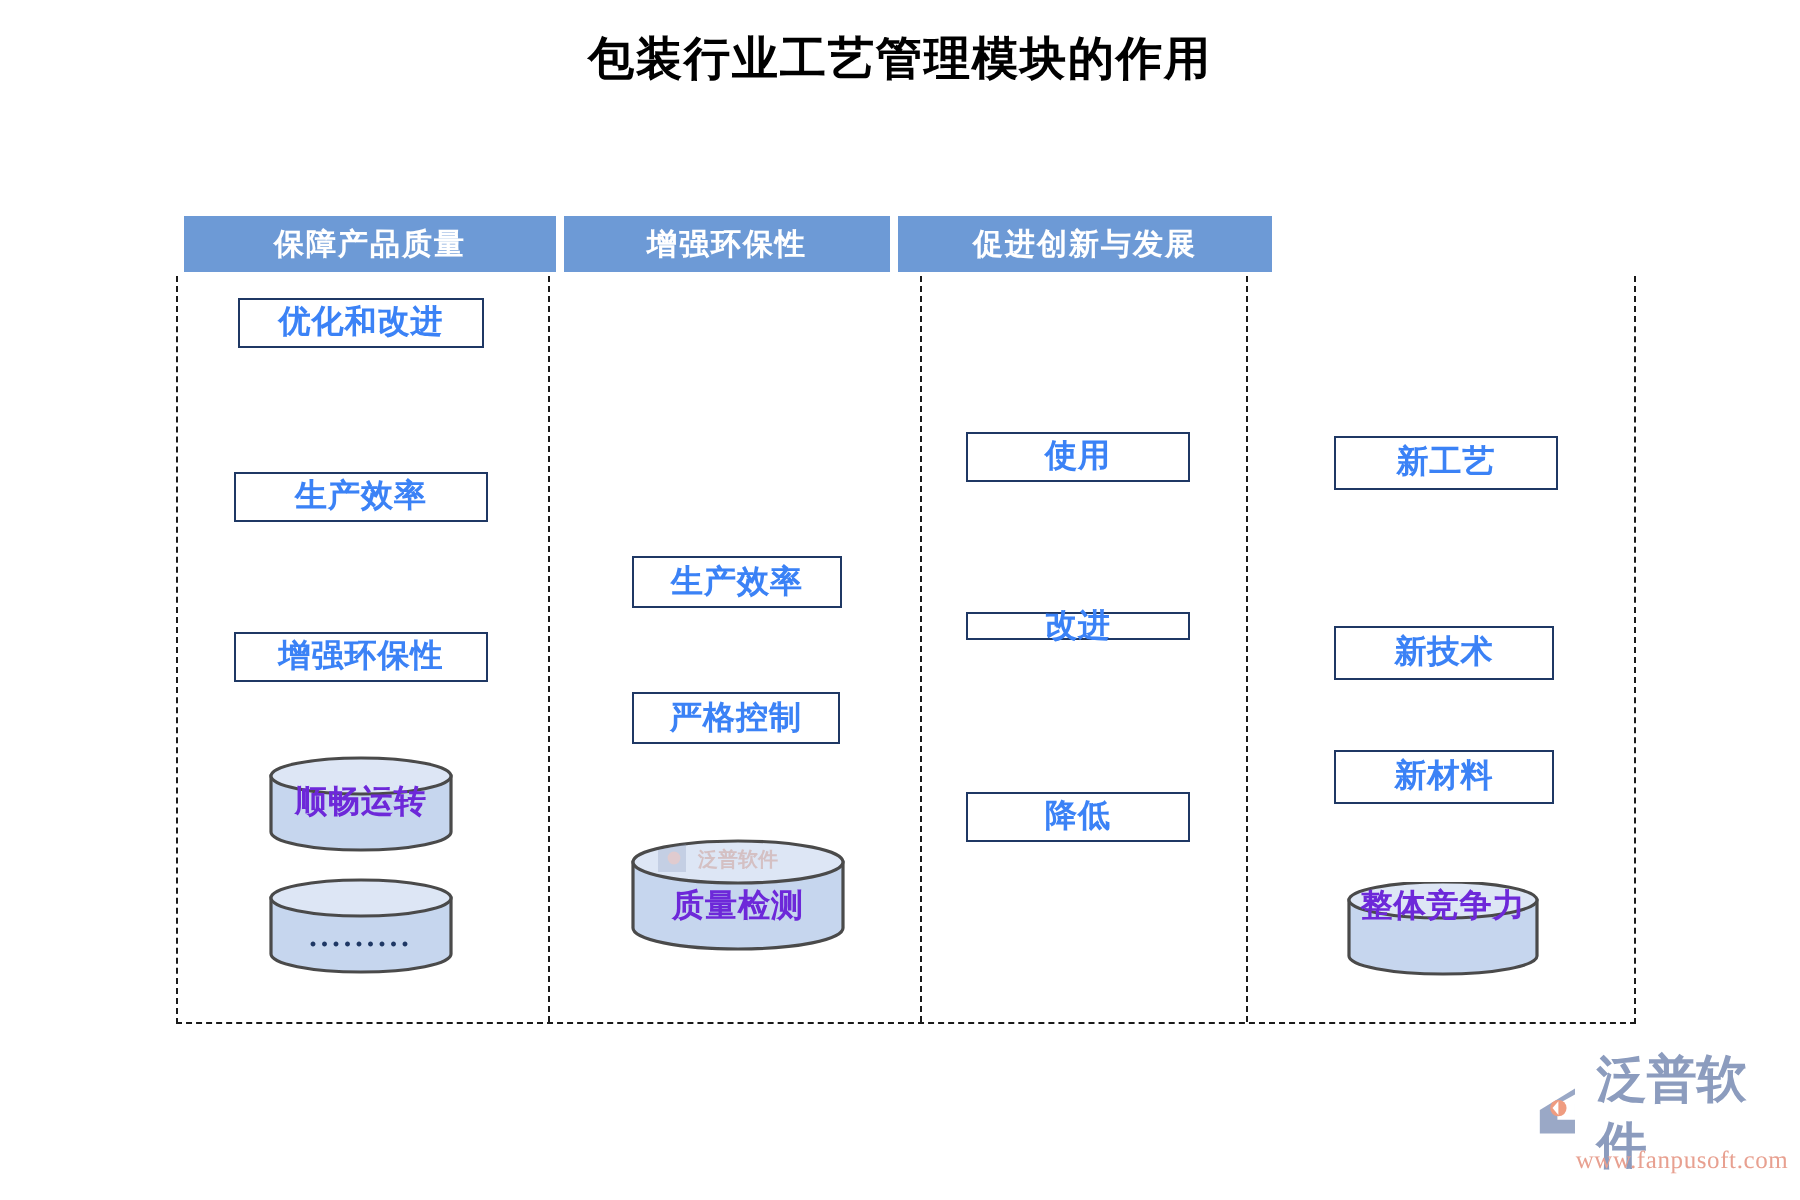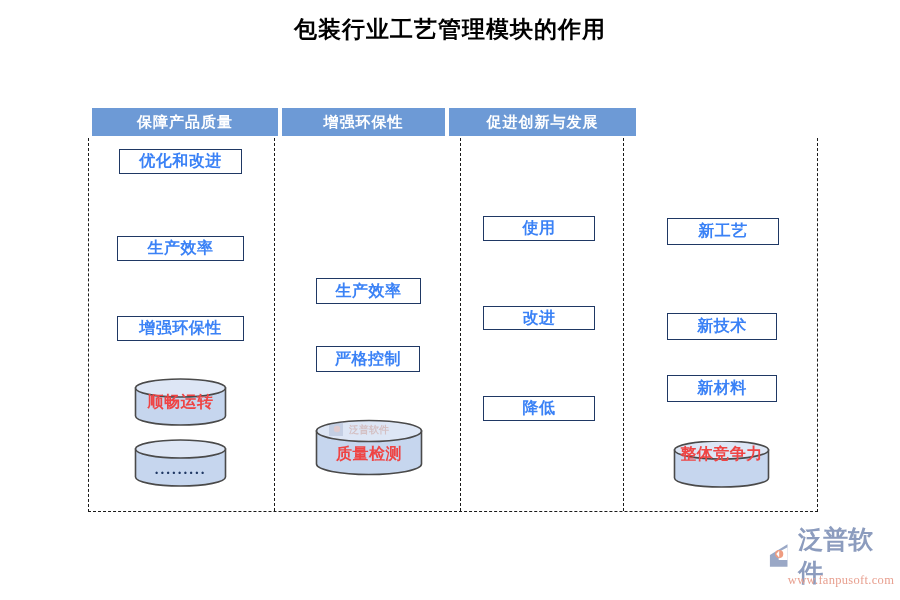--- a/index.html
+++ b/index.html
@@ -101,21 +101,21 @@
   .cyl-svg {
     position: absolute;
     left: 0;
     top: 0;
   }
   .cyl-label {
     position: absolute;
     left: 0;
     width: 100%;
     text-align: center;
-    color: #ef4444;
+    color: #6d28d9;
     font-size: 16px;
     font-weight: bold;
     line-height: 19px;
     letter-spacing: 0.5px;
     font-family: "Liberation Serif", "DejaVu Serif", serif;
   }
   .cyl-dots {
     color: #1f3864;
     font-size: 15px;
     font-weight: bold;
@@ -240,21 +240,21 @@
       <div class="cyl-label" style="top:25px;">质量检测</div>
     </div>
   </div>
 
   <div class="column col-divider" style="width:163px;">
 
     <div class="node-box" style="left:22px; top:78px; width:112px; height:25px;">
       <span>使用</span>
     </div>
 
-    <div class="node-box" style="left:22px; top:168px; width:112px; height:24px;align-items:flex-end;">
+    <div class="node-box" style="left:22px; top:168px; width:112px; height:14px;">
       <span>改进</span>
     </div>
 
     <div class="node-box" style="left:22px; top:258px; width:112px; height:25px;">
       <span>降低</span>
     </div>
   </div>
 
   <div class="column" style="width:187px;">
 

